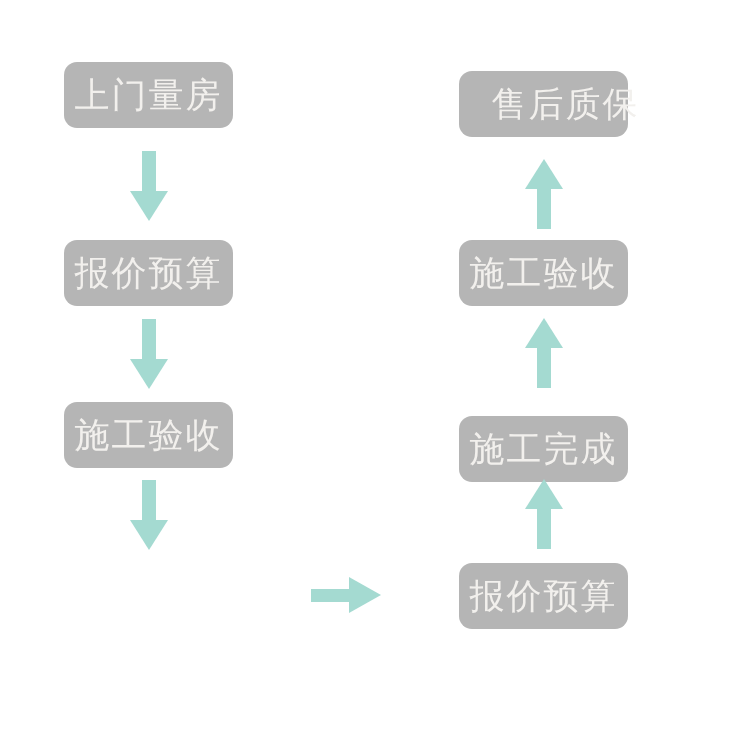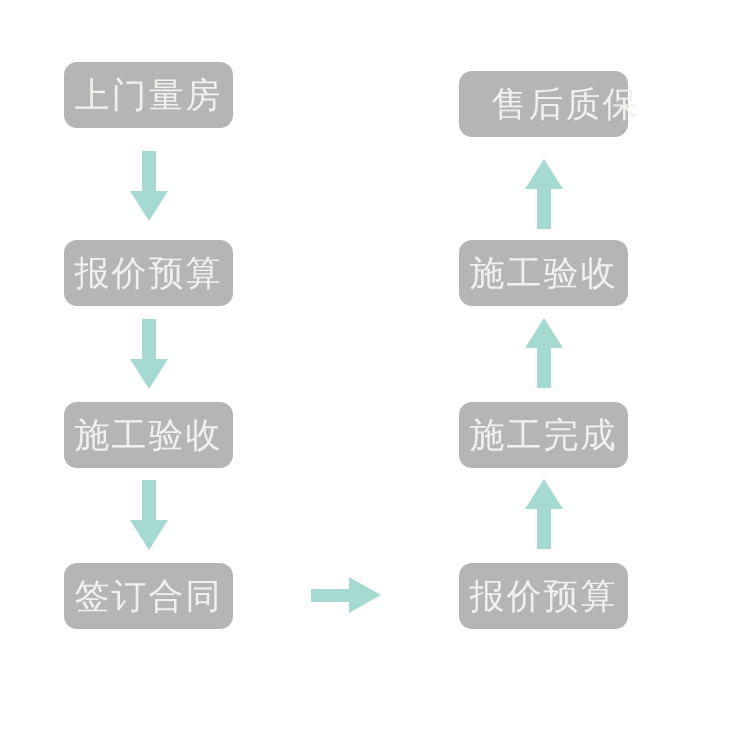--- a/index.html
+++ b/index.html
@@ -27,21 +27,21 @@
     align-items: center;
     justify-content: center;
     white-space: nowrap;
   }
   .l1 { left: 64px;  top: 62px;  }
   .l2 { left: 64px;  top: 240px; }
   .l3 { left: 64px;  top: 402px; }
   .l4 { left: 64px;  top: 563px; }
   .r1 { left: 459px; top: 71px; padding-left: 44px;  }
   .r2 { left: 459px; top: 240px; }
-  .r3 { left: 459px; top: 402px; text-align: right; }
+  .r3 { left: 459px; top: 416px; text-align: right; }
   .r4 { left: 459px; top: 563px; }
 
   .arrow-down, .arrow-up {
     position: absolute;
     width: 38px; height: 70px;
     display: flex;
     flex-direction: column;
     align-items: center;
   }
   .arrow-down { left: 130px; }
@@ -101,21 +101,20 @@
   <div class="box l2">报价预算</div>
   <div class="arrow-down d2">
     <span class="shaft-v"></span>
     <span class="head-down"></span>
   </div>
   <div class="box l3">施工验收</div>
   <div class="arrow-down d3">
     <span class="shaft-v"></span>
     <span class="head-down"></span>
   </div>
-  <div class="box l4">签订合同</div>
 
   <div class="arrow-right">
     <span class="shaft-h"></span>
     <span class="head-right"></span>
   </div>
 
   <div class="box r1">售后质保</div>
   <div class="arrow-up u1">
     <span class="head-up"></span>
     <span class="shaft-v"></span>

